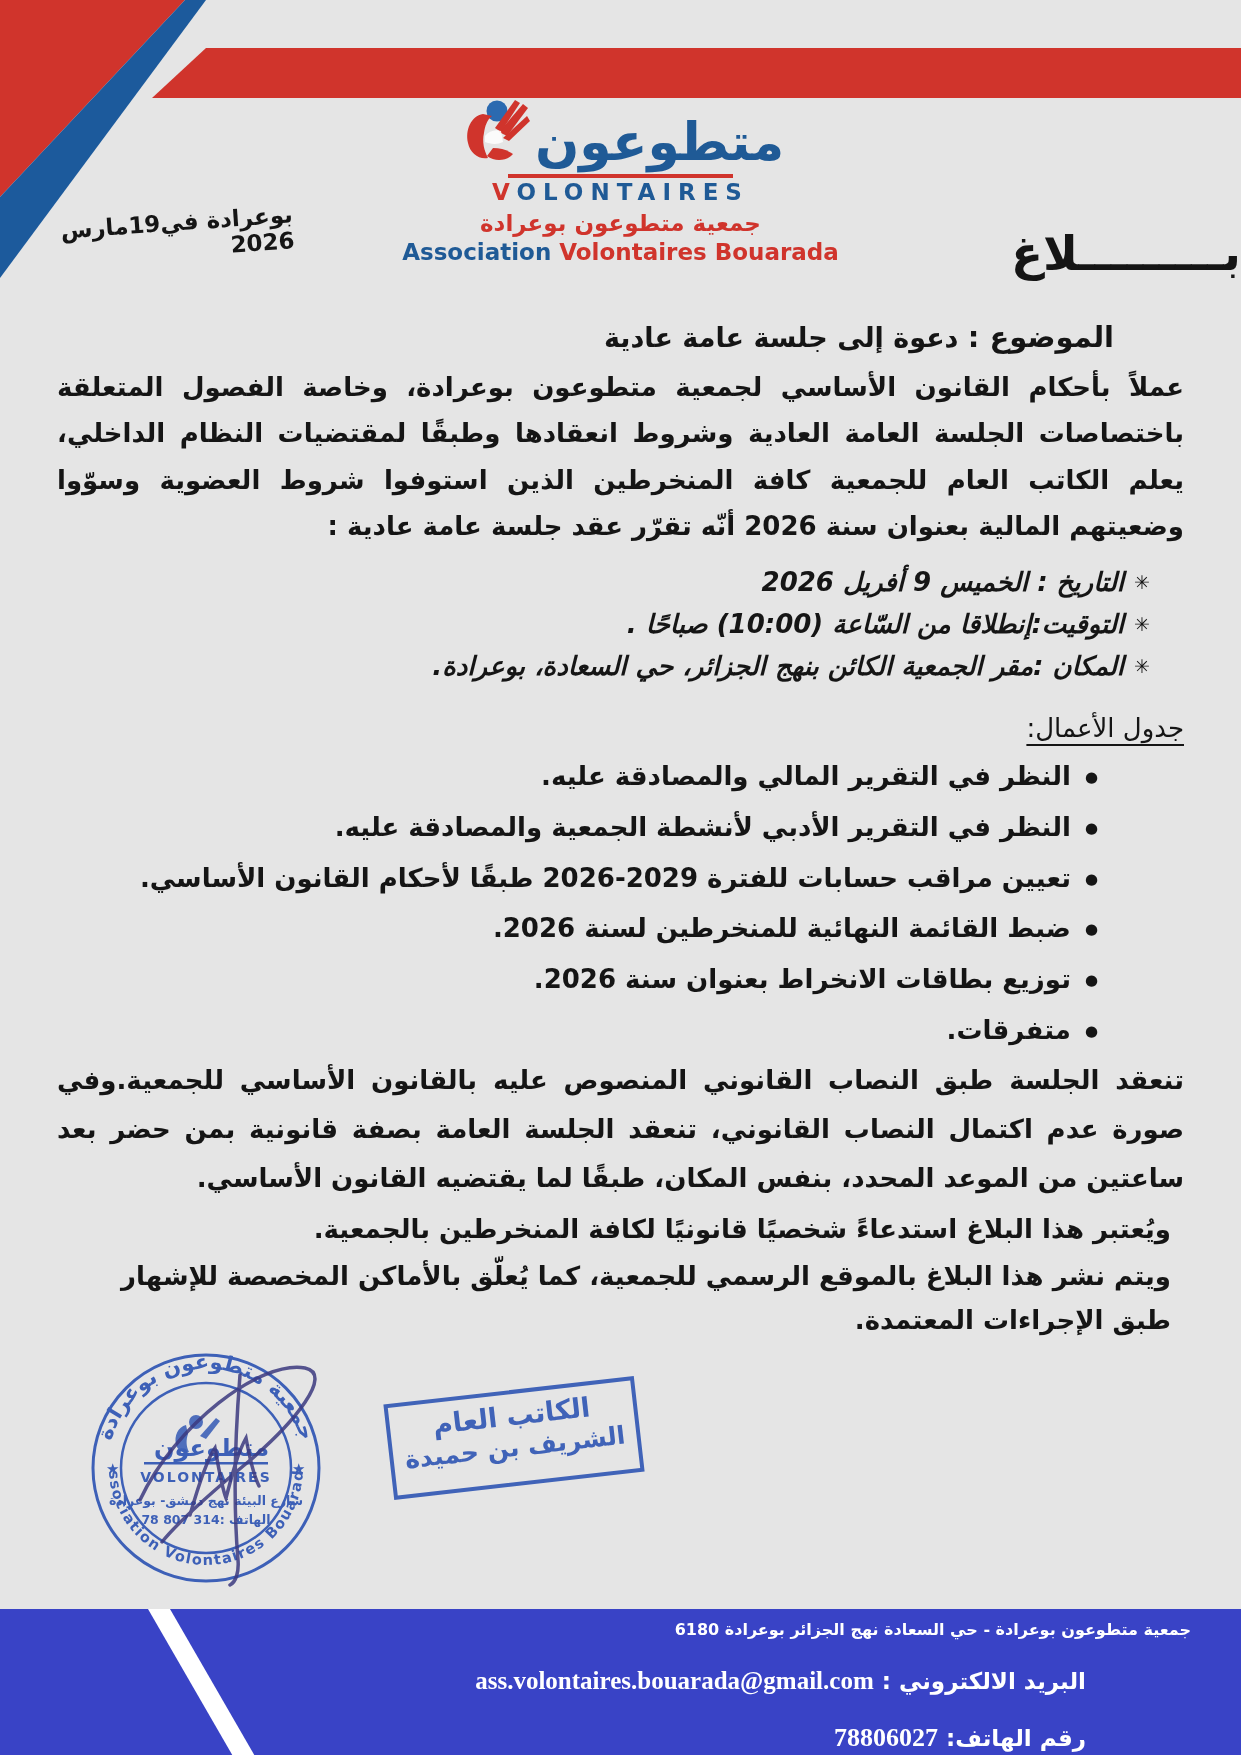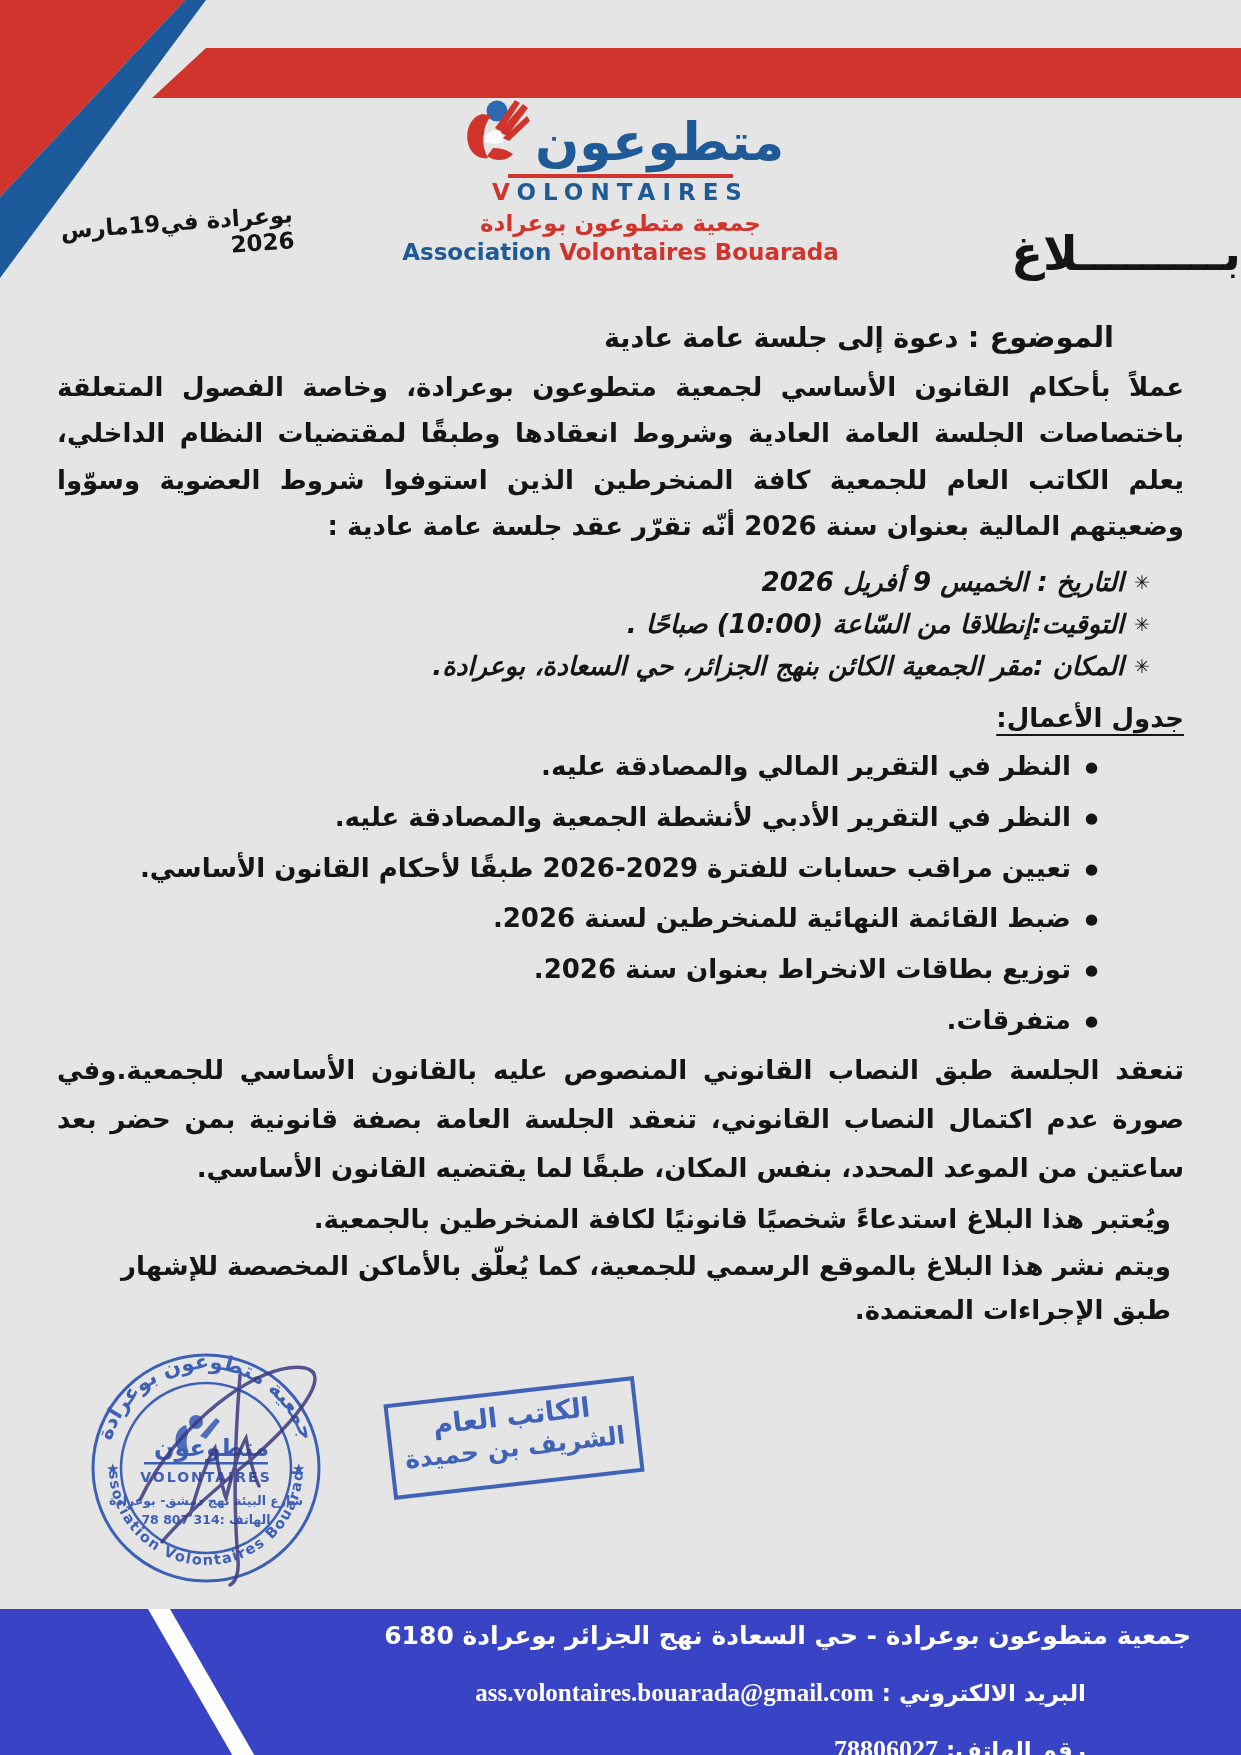--- a/index.html
+++ b/index.html
@@ -29,42 +29,42 @@
   .doc-title{position:absolute;top:226px;left:0;right:0;
         font-size:47px;font-weight:bold;direction:rtl;}
   
   .content{position:absolute;top:320px;right:57px;left:57px;direction:rtl;}
   .subject{font-size:27px;font-weight:bold;margin:0 70px 10px 0;}
   .subject .lbl{font-size:29px;}
   p.body-just{font-size:26px;font-weight:bold;line-height:1.78;text-align:justify;margin:0;}
   .star-list{margin:12px 34px 0 0;font-style:italic;}
   .star-item{font-size:26px;font-weight:bold;line-height:1.62;}
   .star-item .star{font-size:19px;position:relative;top:-2px;margin-left:10px;}
-  .agenda-head{display:inline-block;font-size:26px;font-weight:bold;margin-top:16px;
+  .agenda-head{display:inline-block;font-size:26px;font-weight:normal;margin-top:26px;
         text-decoration:underline;text-underline-offset:7px;}
   .agenda-list{margin:8px 86px 0 0;}
   .agenda-item{font-size:26px;font-weight:bold;line-height:1.95;}
   .agenda-item .dot{font-size:15px;margin-left:14px;position:relative;top:-3px;}
   .closing{margin-top:8px;line-height:1.9 !important;}
   .closing-line{font-size:26px;font-weight:bold;line-height:1.68;margin:4px 13px 0 0;}
   
   .round-stamp{position:absolute;left:86px;top:1348px;width:240px;height:240px;opacity:.92;}
   .signature{position:absolute;left:120px;top:1330px;width:230px;height:260px;opacity:.85;}
   .rect-stamp{position:absolute;left:388px;top:1390px;width:244px;height:88px;
         border:4px solid #2f55b4;transform:rotate(-6.5deg);color:#2f55b4;text-align:center;
         direction:rtl;opacity:.9;}
   .rect-stamp .l1{font-size:27px;font-weight:bold;margin-top:6px;}
   .rect-stamp .l2{font-size:25px;font-weight:bold;margin-top:2px;}
   
   .footer{position:absolute;left:0;right:0;bottom:0;height:146px;background:#3943c6;color:#fff;}
   .footer-stripe{position:absolute;left:148px;top:0;width:22px;height:146px;background:#fff;
         transform:skewX(30deg);transform-origin:top left;}
   .footer-text{position:absolute;inset:0;direction:rtl;text-align:right;padding:10px 50px 0 0;}
   .f-line{font-weight:bold;line-height:1.32;}
-  .f1{font-size:25px;}
+  .f1{font-size:16px;}
   .f2,.f3{font-size:23px;margin-left:0;margin-right:105px;margin-top:24px;}
   .f4{font-size:24px;margin-right:148px;}
   .latin-serif{font-family:"Liberation Serif","DejaVu Serif",serif;font-weight:bold;}
   .f2 .latin-serif{font-size:25px;} .f3 .latin-serif{font-size:26px;} .f4 .latin-serif{font-size:27px;}
 </style>
 </head>
 <body>
 
 <div class="page">
 

